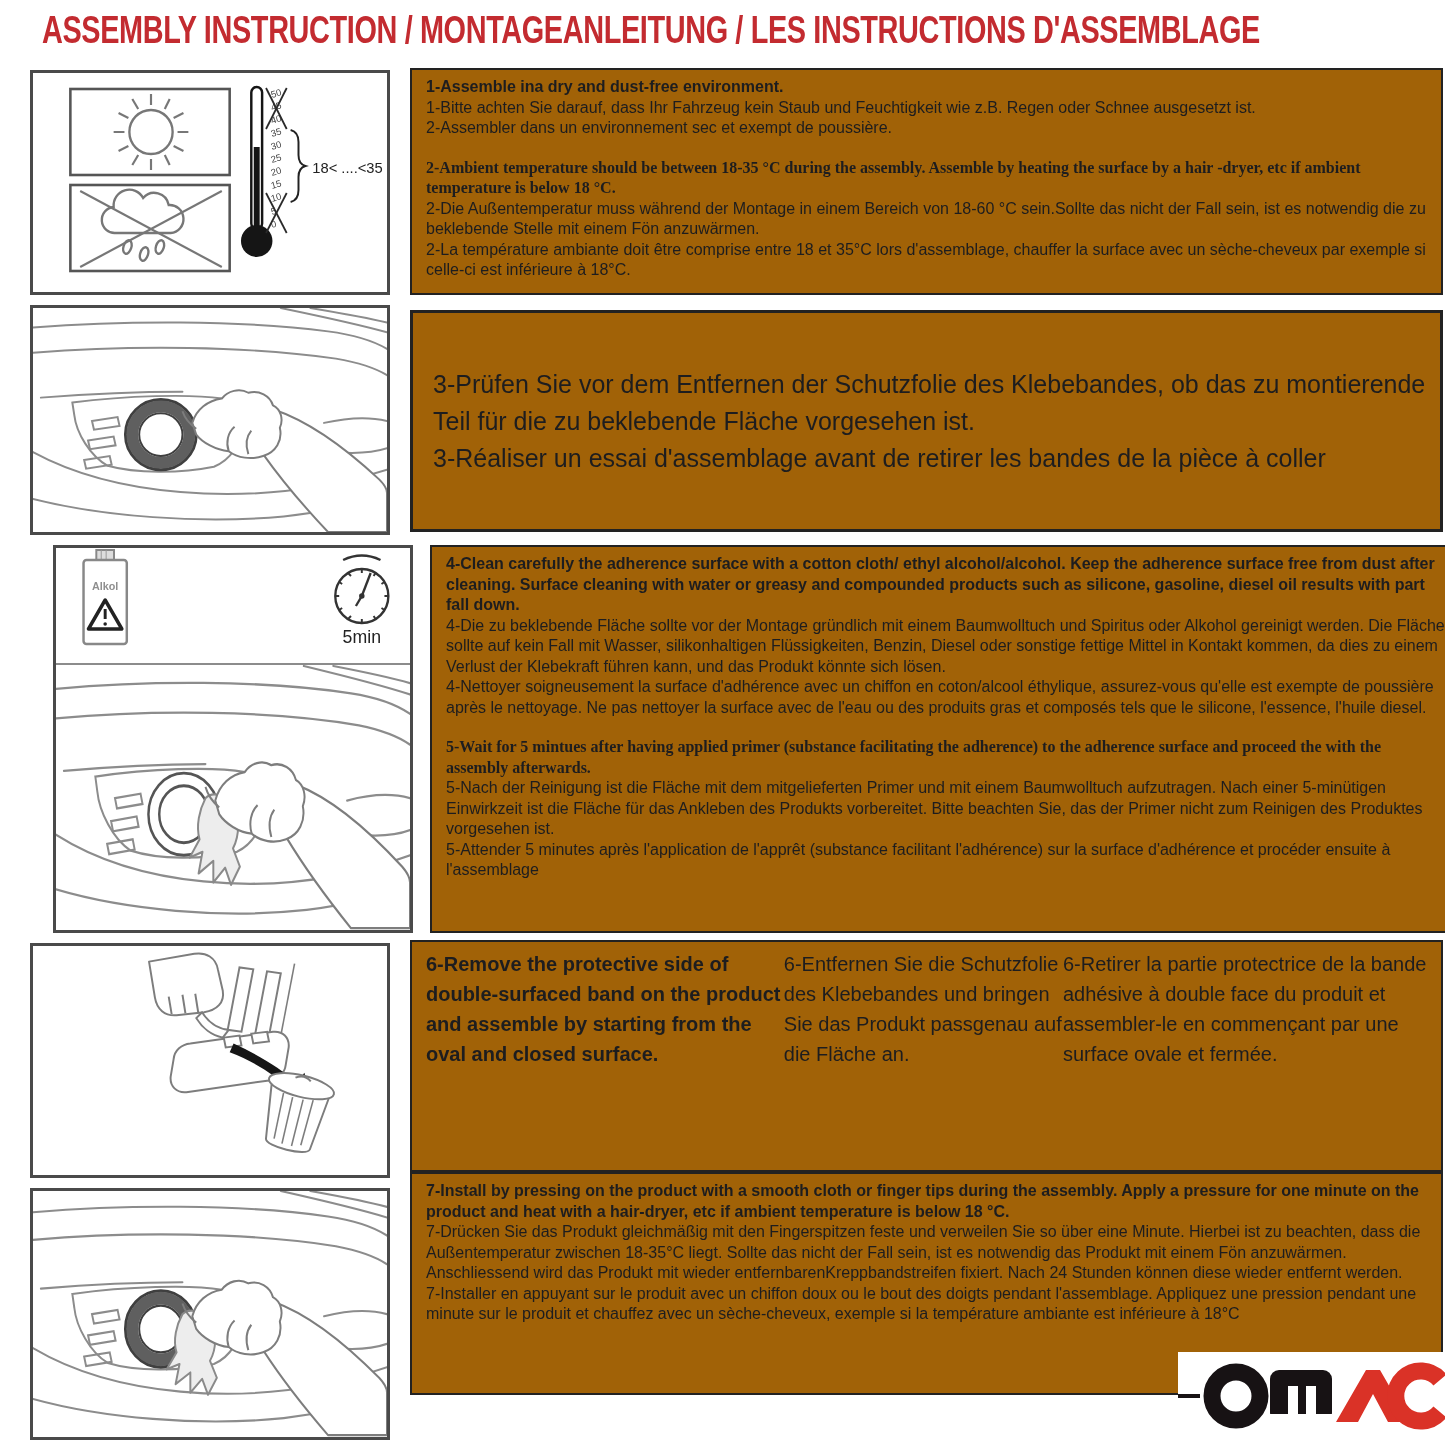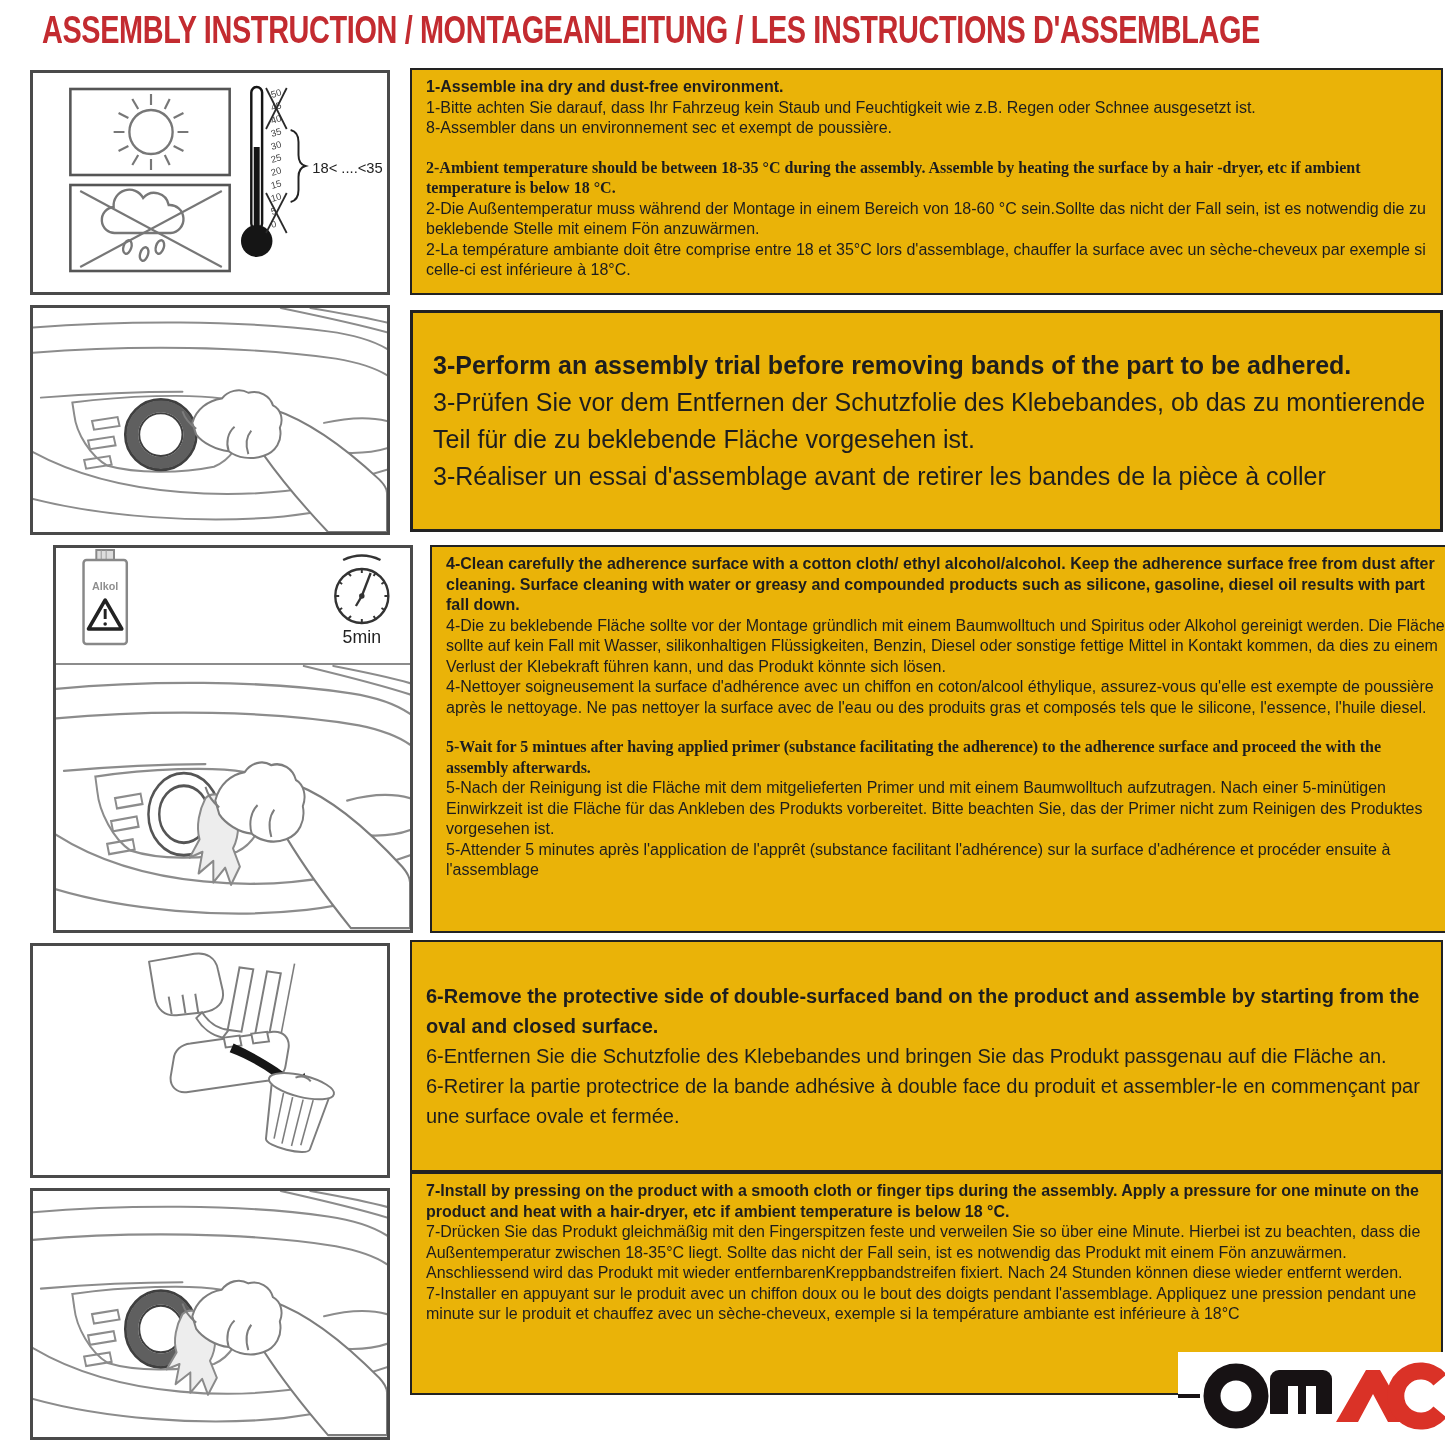--- a/index.html
+++ b/index.html
@@ -1,36 +1,36 @@
 <!DOCTYPE html>
 <html><head>
 <meta charset="utf-8">
 <style>
   html,body{margin:0;padding:0;background:#fff;}
   .page{position:relative;width:1445px;height:1445px;background:#fff;overflow:hidden;
         font-family:"Liberation Sans",sans-serif;color:#1d1d1f;border-radius:14px;}
   .title{position:absolute;left:42px;top:8px;font-size:39px;font-weight:bold;color:#c32b30;
          white-space:nowrap;letter-spacing:-.5px;transform:scaleX(.74);transform-origin:left top;}
   .imgbox{position:absolute;box-sizing:border-box;border:3px solid #4a4a4a;background:#fff;}
-  .txtbox{position:absolute;box-sizing:border-box;border:2px solid #222;background:#eab308;
+  .txtbox{position:absolute;box-sizing:border-box;border:2px solid #222;background:#a16207;
           padding:7px 14px;overflow:hidden;}
   .txtbox p{margin:0;font-size:16px;line-height:20.5px;}
   .txtbox p.b{font-weight:bold;}
   .txtbox p.gap{margin-top:19px;font-family:Liberation Serif, serif;}
   
   .i1{left:30px;top:70px;width:360px;height:225px;}
   .t1{left:410px;top:68px;width:1033px;height:227px;}
   .i2{left:30px;top:305px;width:360px;height:230px;}
   .t2{left:410px;top:310px;width:1033px;height:222px;border-width:3px;display:flex;
       flex-direction:column;justify-content:center;padding-left:20px;}
   .t2 p{font-size:25px;line-height:37px;}
   .i3{left:30px;top:545px;width:360px;height:388px;margin-left:23px;}
   .t3{left:410px;top:545px;width:1033px;height:388px;margin-left:20px;}
   .i4{left:30px;top:943px;width:360px;height:235px;}
-  .t4{left:410px;top:940px;width:1033px;height:232px;display:flex;flex-direction:column;
+  .t4{left:410px;top:940px;width:1033px;height:232px;display:flex;
       justify-content:center;}
   .t4 p{font-size:20px;line-height:30px;}
   .i5{left:30px;top:1188px;width:360px;height:252px;}
   .t5{left:410px;top:1172px;width:1033px;height:223px;}
   svg.fill{width:100%;height:100%;display:block;}
   .logo{position:absolute;left:1178px;top:1352px;width:267px;height:93px;background:#fff;
         display:flex;align-items:center;justify-content:flex-end;}
 </style>
 </head>
 <body>
@@ -131,41 +131,40 @@
             <line x1="258" y1="120" x2="237" y2="160"></line>
         </g>
         <path d="M262,57 q8,2 8,12 l0,13 q0,9 7,11 q-7,2 -7,11 l0,13 q0,10 -8,12" stroke="#222" stroke-width="2" fill="none"></path>
         <text x="284" y="100" font-size="15" fill="#222" font-family="Liberation Sans,sans-serif">18&lt; ....&lt;35 C</text>
       </g>
     </svg>
   </div>
   <div class="txtbox t1">
     <p class="b">1-Assemble ina dry and dust-free environment.</p>
     <p>1-Bitte achten Sie darauf, dass Ihr Fahrzeug kein Staub und Feuchtigkeit wie z.B. Regen oder Schnee ausgesetzt ist.</p>
-    <p>8-Assembler dans un environnement sec et exempt de poussière.</p>
+    <p>2-Assembler dans un environnement sec et exempt de poussière.</p>
     <p class="b gap">2-Ambient temperature should be between 18-35 °C  during the assembly. Assemble by heating the surface by a hair -dryer, etc if ambient temperature is below 18 °C.</p>
     <p>2-Die Außentemperatur muss während der Montage in einem Bereich von 18-60 °C  sein.Sollte das nicht der Fall sein, ist es notwendig die zu beklebende Stelle mit einem Fön anzuwärmen.</p>
     <p>2-La température ambiante doit être comprise entre 18 et 35°C lors d'assemblage, chauffer la surface avec un sèche-cheveux par exemple si celle-ci est inférieure à 18°C.</p>
   </div>
 
   <div class="imgbox i2">
     <svg class="fill" viewBox="0 0 360 230" preserveAspectRatio="none">
       <g>
           <use href="#scene-base"></use>
         </g>
       <g>
           <use href="#ring-dark"></use>
         </g>
       <g>
           <use href="#hand-arm"></use>
         </g>
     </svg>
   </div>
   <div class="txtbox t2">
-    <p class="b">3-Perform an assembly trial before removing bands of the part to be adhered.</p>
     <p>3-Prüfen Sie vor dem Entfernen der Schutzfolie des Klebebandes, ob das zu montierende Teil für die zu beklebende Fläche vorgesehen ist.</p>
     <p>3-Réaliser un essai d'assemblage avant de retirer les bandes de la pièce à coller</p>
   </div>
 
   <div class="imgbox i3">
     <svg class="fill" viewBox="0 0 360 382" preserveAspectRatio="none">
       <g>
         <rect x="41" y="2" width="18" height="10" fill="#ddd" stroke="#888" stroke-width="2"></rect>
         <line x1="46" y1="2" x2="46" y2="12" stroke="#999" stroke-width="1"></line>
         <line x1="51" y1="2" x2="51" y2="12" stroke="#999" stroke-width="1"></line>

